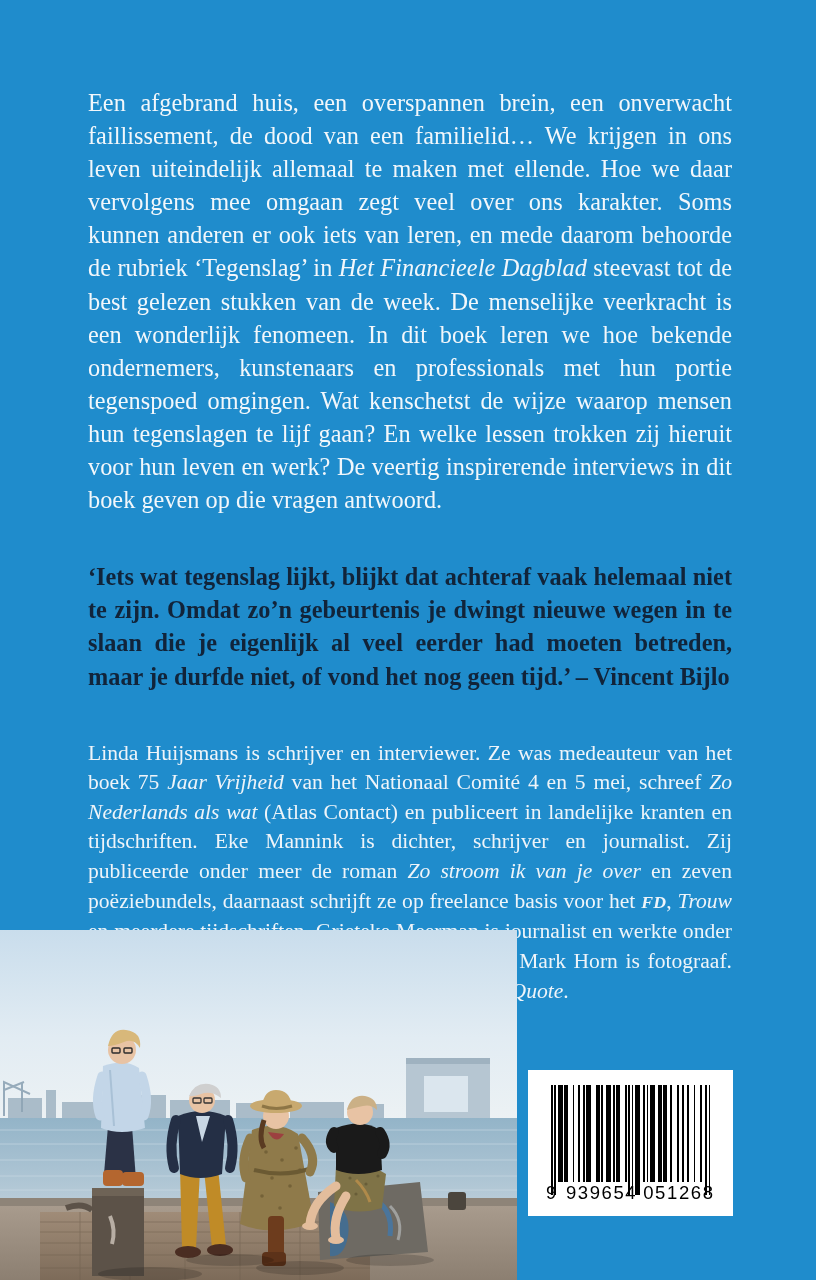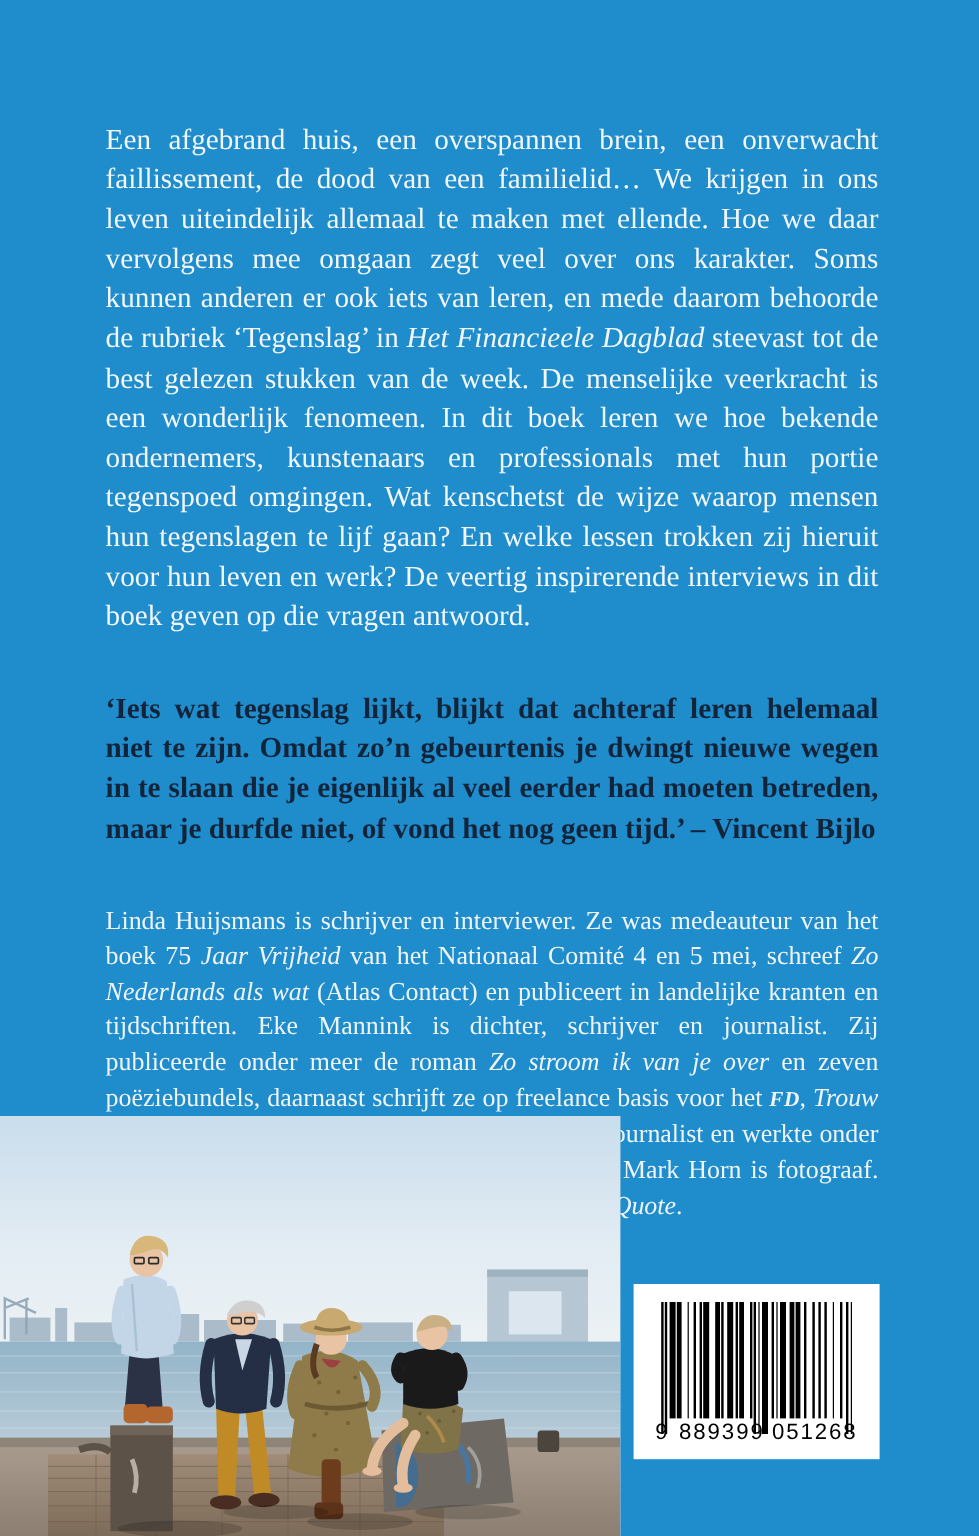--- a/index.html
+++ b/index.html
@@ -18,21 +18,21 @@
   #cover {
     position: absolute;
     inset: 0;
     background: #1f8ccc;
   }
 
   
   .text-col {
     position: absolute;
     left: 88px;
-    top: 100px;
+    top: 86px;
     width: 644px;
   }
 
   p.blurb {
     margin: 0;
     color: #f2f7fb;
     font-size: 24.3px;
     line-height: 33.1px;
     text-align: justify;
     text-justify: inter-word;
@@ -136,21 +136,21 @@
 </style>
 </head>
 <body>
 
 <div id="cover">
 
   <div class="text-col">
 
     <p class="blurb"><span>Een afgebrand huis, een overspannen brein, een onverwacht faillissement, de dood van een familielid… We krijgen in ons leven uiteindelijk allemaal te maken met ellende. Hoe we daar vervolgens mee omgaan zegt veel over ons karakter. Soms kunnen anderen er ook iets van leren, en mede daarom behoorde de rubriek ‘Tegenslag’ in </span><span class="it">Het Financieele Dagblad</span><span> steevast tot de best gelezen stukken van de week. De menselijke veerkracht is een wonderlijk fenomeen. In dit boek leren we hoe bekende ondernemers, kunstenaars en professionals met hun portie tegenspoed omgingen. Wat kenschetst de wijze waarop mensen hun tegenslagen te lijf gaan? En welke lessen trokken zij hieruit voor hun leven en werk? De veertig inspirerende interviews in dit boek geven op die vragen antwoord.</span></p>
 
-    <p class="quote"><span>‘Iets wat tegenslag lijkt, blijkt dat achteraf leren helemaal niet te zijn. Omdat zo’n gebeurtenis je dwingt nieuwe wegen in te slaan die je eigenlijk al veel eerder had moeten betreden, maar je durfde niet, of vond het nog geen tijd.’ – </span><span class="attrib">Vincent Bijlo</span></p>
+    <p class="quote"><span>‘Iets wat tegenslag lijkt, blijkt dat achteraf vaak helemaal niet te zijn. Omdat zo’n gebeurtenis je dwingt nieuwe wegen in te slaan die je eigenlijk al veel eerder had moeten betreden, maar je durfde niet, of vond het nog geen tijd.’ – </span><span class="attrib">Vincent Bijlo</span></p>
 
     <p class="bio"><span>Linda Huijsmans is schrijver en interviewer. Ze was medeauteur van het boek 75 </span><span class="it">Jaar Vrijheid</span><span> van het Nationaal Comité 4 en 5 mei, schreef </span><span class="it">Zo Nederlands als wat</span><span> (Atlas Contact) en publiceert in landelijke kranten en tijdschriften. Eke Mannink is dichter, schrijver en journalist. Zij publiceerde onder meer de roman </span><span class="it">Zo stroom ik van je over</span><span> en zeven poëziebundels, daarnaast schrijft ze op freelance basis voor het </span><span class="sc it">FD</span><span>, </span><span class="it">Trouw</span><span> en meerdere tijdschriften. Grieteke Meerman is journalist en werkte onder meer voor </span><span class="it">Trouw</span><span>, </span><span class="it">Spits</span><span>, </span><span class="sc">AD</span><span>, </span><span class="sc it">FD</span><span> en </span><span class="it">Het Parool</span><span>. Mark Horn is fotograaf. Hij werkte onder andere voor </span><span class="it">Het Parool</span><span>, </span><span class="sc it">FD</span><span> en </span><span class="it">Quote</span><span>.</span></p>
 
   </div>
 
   <div class="photo">
     <svg viewBox="0 0 517 350" preserveAspectRatio="none">
       <defs>
         <linearGradient id="sky" x1="0" y1="0" x2="0" y2="1">
           <stop offset="0%" stop-color="#c9ddec"></stop>
@@ -379,17 +379,17 @@
         <i class="g" style="width:5.05px"></i>
         <i class="" style="width:1.68px"></i>
         <i class="g" style="width:5.05px"></i>
         <i class="" style="width:1.68px"></i>
         <i class="g" style="width:3.37px"></i>
         <i class="tall" style="width:1.68px"></i>
         <i class="g" style="width:1.68px"></i>
         <i class="tall" style="width:1.68px"></i>
       </div>
     <div class="barcode-digits">
-      <span class="lead">9</span><span class="grp">889399</span><span>051268</span>
+      <span class="lead">9</span><span class="grp">939654</span><span>051268</span>
     </div>
   </div>
 
 </div>
 
 </body></html>

